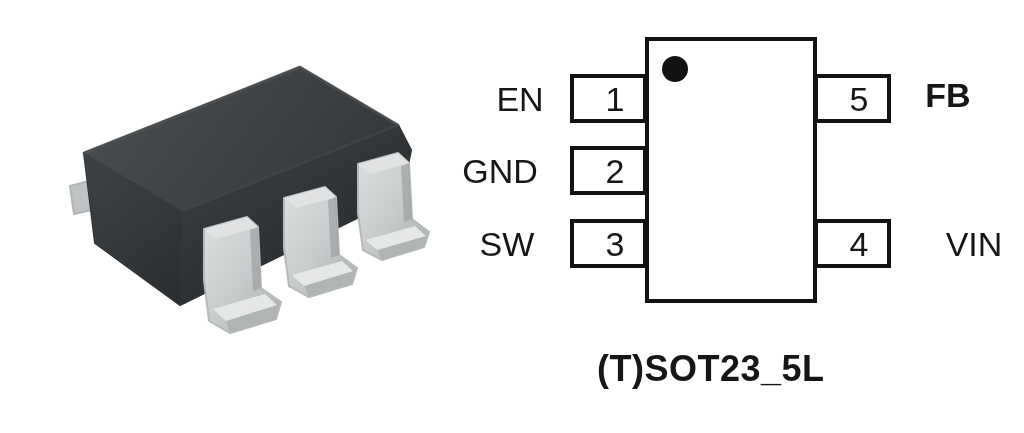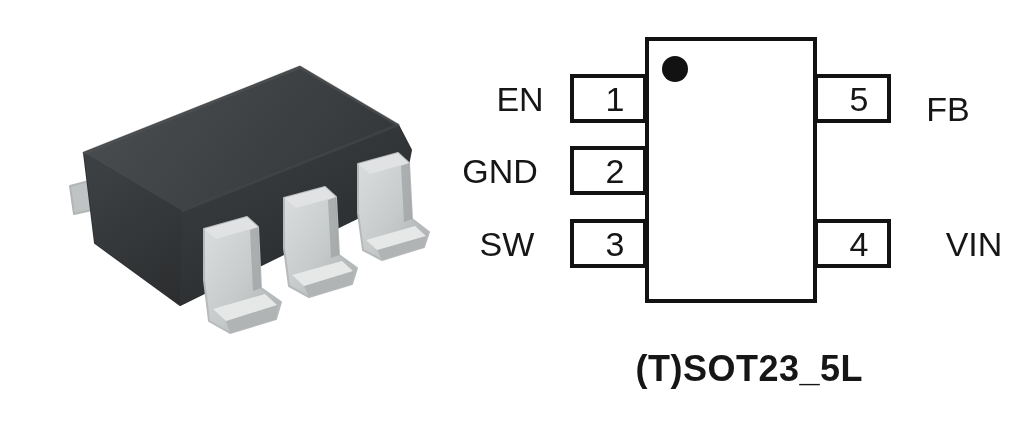--- a/index.html
+++ b/index.html
@@ -30,24 +30,24 @@
   .pb3{left:570px;top:219px;}
   .pb5{left:814px;top:74px;}
   .pb4{left:814px;top:219px;}
   .pin-label{
     position:absolute;height:49px;display:flex;align-items:center;justify-content:center;
     font-size:34px;line-height:1;z-index:1;
   }
   .pl-en {left:455px;top:74px;width:130px;}
   .pl-gnd{left:435px;top:146px;width:130px;}
   .pl-sw {left:442px;top:219px;width:130px;}
-  .pl-fb {left:890px;top:84px;width:116px;}
+  .pl-fb {left:890px;top:70px;width:116px;font-weight:bold;}
   .pl-vin{left:912px;top:219px;width:124px;}
   .caption{
-    position:absolute;left:597px;top:349px;width:266px;text-align:right;
+    position:absolute;left:597px;top:349px;width:266px;text-align:left;
     font-size:36px;font-weight:bold;line-height:1.1;letter-spacing:0.5px;
   }
 </style>
 </head>
 <body>
 
 <div class="stage">
 
   <figure class="pkg">
     <svg viewBox="0 0 460 433" aria-hidden="true">

